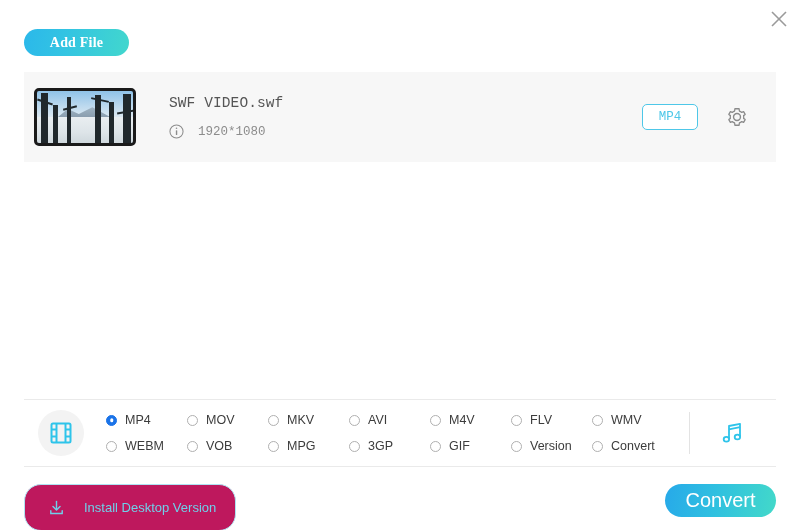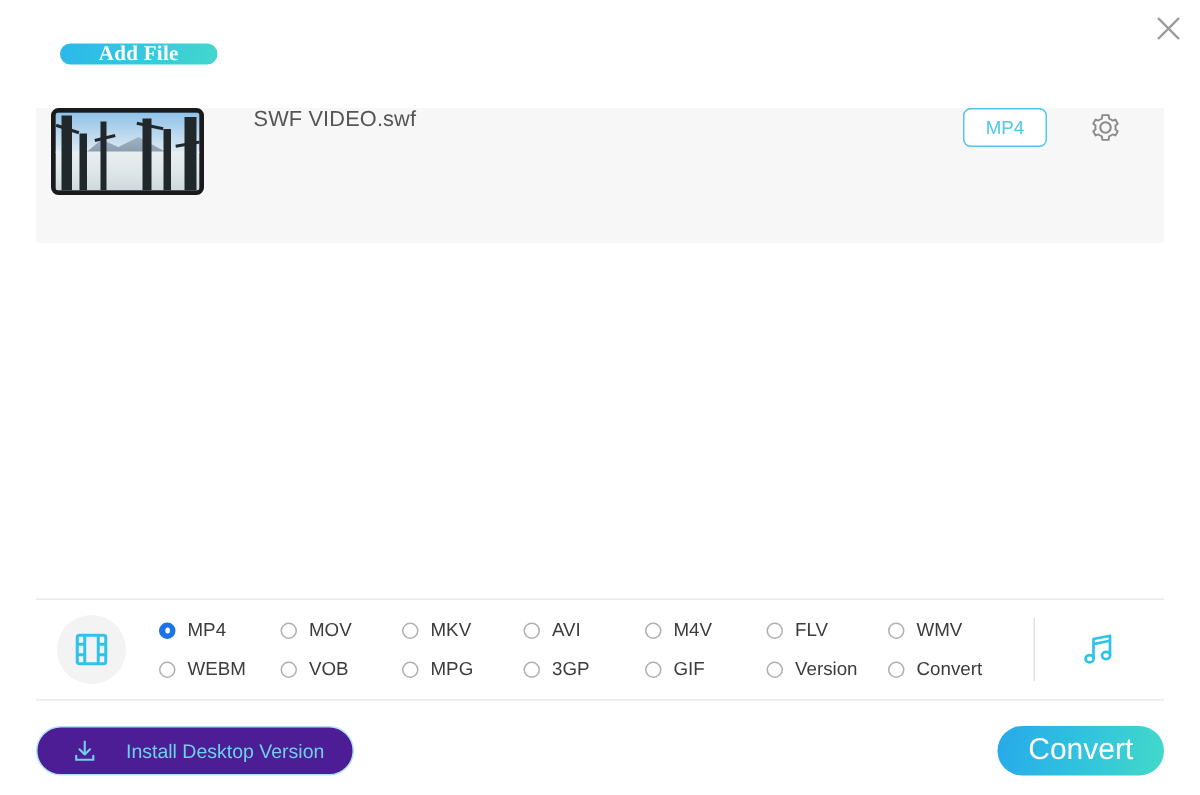--- a/index.html
+++ b/index.html
@@ -19,40 +19,40 @@
   .close-btn {
     position: absolute; top: 4px; right: 6px;
     width: 30px; height: 30px;
     display: flex; align-items: center; justify-content: center;
     cursor: pointer;
   }
   .close-btn svg { display: block; }
 
   
   .addfile-btn {
-    position: absolute; left: 40px; top: 29px;
-    width: 105px; height: 14px;
+    position: absolute; left: 24px; top: 29px;
+    width: 105px; height: 27px;
     border-radius: 16px;
     background: linear-gradient(100deg, #2bb8ea 0%, #33c4e2 40%, #42d7cd 100%);
     color: #ffffff;
     font-family: "Liberation Serif", serif;
     font-weight: bold;
     font-size: 14px;
-    display: flex; justify-content: center;
+    display: flex; align-items: center; justify-content: center;
     letter-spacing: .2px;
     cursor: pointer;
     border: none;
   }
 
   
   .file-row {
     position: absolute; left: 24px; top: 72px;
     width: 752px; height: 90px;
     background: #f7f7f7;
-    display: flex; 
+    display: flex; align-items: center; font-family: Liberation Mono, monospace;
   }
   .thumb {
     margin-left: 10px;
     width: 102px; height: 58px;
     border-radius: 5px;
     border: 3px solid #1a1a1a;
     overflow: hidden;
     position: relative;
     background: #2b3a4a;
     flex: none;
@@ -166,24 +166,24 @@
   }
   .audio-btn {
     width: 40px; height: 40px; margin-right: 24px;
     display: flex; align-items: center; justify-content: center;
     cursor: pointer; flex: none;
   }
 
   
   .install-btn {
     position: absolute; left: 24px; top: 484px;
-    width: 212px; height: 33px;
+    width: 212px; height: 47px;
     border: 1px solid #aee4f2;
     border-radius: 17px;
-    background: #4c1d95;
+    background: #be185d;
     display: flex; align-items: center;
     cursor: pointer;
   }
   .install-icon { margin-left: 22px; width: 19px; height: 19px; flex: none; }
   .install-label {
     margin-left: 18px; color: #6fd0ea; font-size: 13px;
   }
   .convert-btn {
     position: absolute; left: 665px; top: 484px;
     width: 111px; height: 33px;
@@ -223,20 +223,28 @@
       <div class="tree t5"></div>
       <div class="tree t6"></div>
       <div class="branch" style="left:0px;top:10px;width:16px;transform:rotate(18deg);"></div>
       <div class="branch" style="left:26px;top:16px;width:14px;transform:rotate(-14deg);"></div>
       <div class="branch" style="left:54px;top:8px;width:18px;transform:rotate(12deg);"></div>
       <div class="branch" style="left:80px;top:20px;width:18px;transform:rotate(-10deg);"></div>
     </div>
 
     <div class="file-meta">
       <div class="file-name">SWF VIDEO.swf</div>
+      <div class="file-sub">
+        <svg class="info-icon" viewBox="0 0 16 16">
+          <circle cx="8" cy="8" r="7" fill="none" stroke="#8c8c8c" stroke-width="1.1"></circle>
+          <circle cx="8" cy="4.6" r="0.85" fill="#8c8c8c"></circle>
+          <rect x="7.3" y="6.6" width="1.5" height="5.2" rx="0.7" fill="#8c8c8c"></rect>
+        </svg>
+        <span class="file-res">1920*1080</span>
+      </div>
     </div>
 
     <div class="fmt-badge">MP4</div>
 
     <div class="gear-btn">
       <svg width="22" height="22" viewBox="0 0 24 24">
         <path d="M12 8.2a3.8 3.8 0 1 0 0 7.6 3.8 3.8 0 0 0 0-7.6z" fill="none" stroke="#8a8a8a" stroke-width="1.5"></path>
         <path d="M19.2 13.5a7.6 7.6 0 0 0 0-3l1.7-1.3-1.7-3-2 .8a7.5 7.5 0 0 0-2.6-1.5L14.3 3H9.7l-.3 2.5a7.5 7.5 0 0 0-2.6 1.5l-2-.8-1.7 3 1.7 1.3a7.6 7.6 0 0 0 0 3l-1.7 1.3 1.7 3 2-.8a7.5 7.5 0 0 0 2.6 1.5l.3 2.5h4.6l.3-2.5a7.5 7.5 0 0 0 2.6-1.5l2 .8 1.7-3z" fill="none" stroke="#8a8a8a" stroke-width="1.4" stroke-linejoin="round"></path>
       </svg>
     </div>

